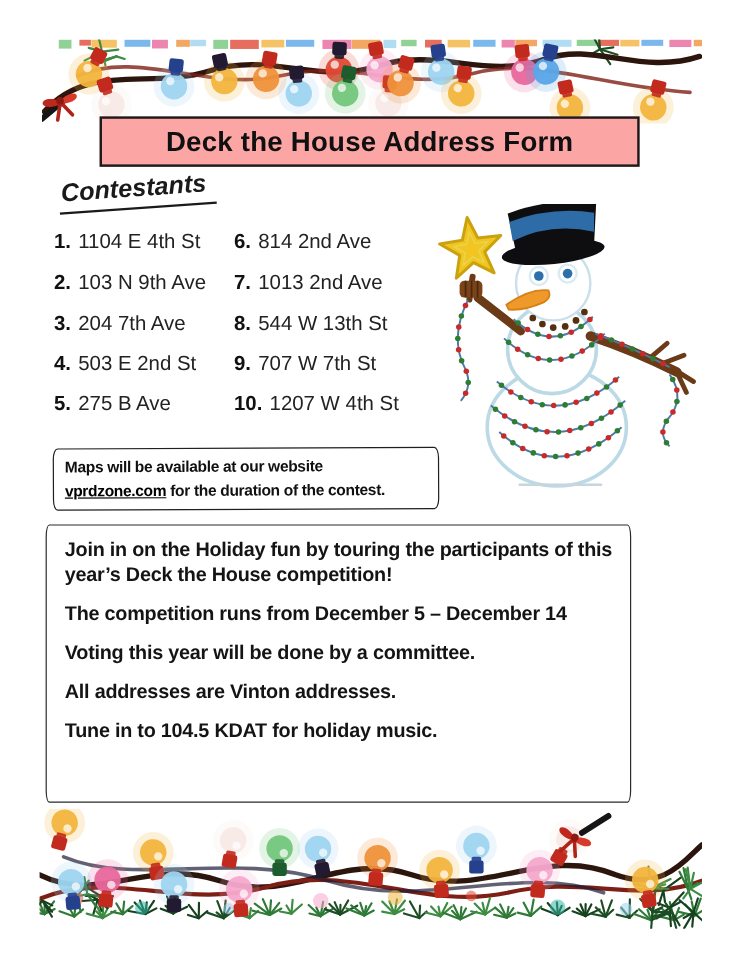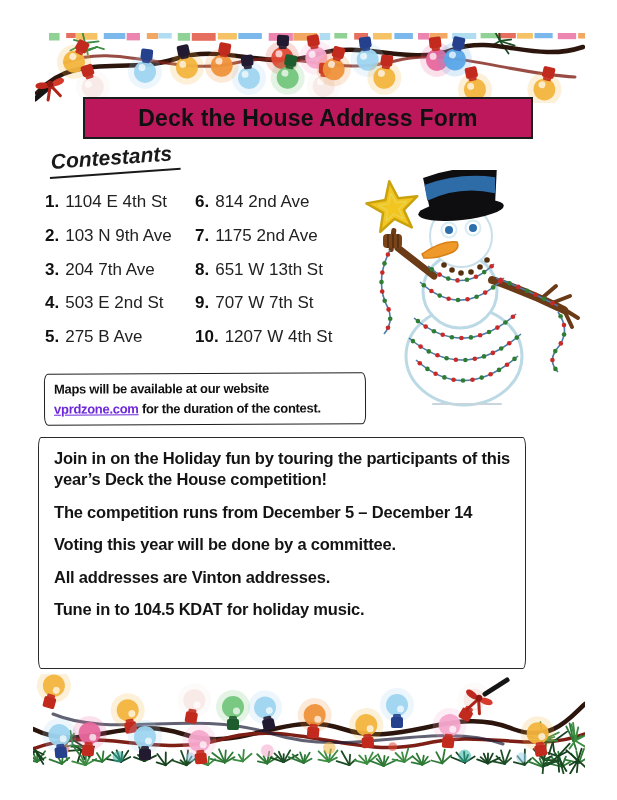--- a/index.html
+++ b/index.html
@@ -3,21 +3,21 @@
 <meta charset="utf-8">
 <style>
   html,body{margin:0;padding:0;}
   body{
     width:617px;height:800px;background:#ffffff;position:relative;overflow:hidden;
     font-family:"Liberation Sans", sans-serif;color:#141414;
   }
   .abs{position:absolute;}
   
   .title-box{
-    left:83px;top:97px;width:450px;height:42px;border:2.5px solid #1c1c1c;background:#be185d;
+    left:83px;top:97px;width:450px;height:42px;border:2.5px solid #1c1c1c;background:#fca5a5;
     display:flex;align-items:center;justify-content:center;box-sizing:border-box;
   }
   .title-box h1{margin:0;font-size:23px;font-weight:bold;letter-spacing:.2px;color:#101010;}
   
   .contestants-heading{
     left:50px;top:150px;font-size:21px;font-weight:bold;font-style:italic;color:#1a1a1a;
     transform:rotate(-4deg);transform-origin:left bottom;
     border-bottom:2.6px solid #1a1a1a;padding:0 8px 3px 2px;
   }
   .list{
@@ -26,21 +26,21 @@
     grid-auto-flow:column;font-size:17px;color:#222;
   }
   .entry{white-space:nowrap;}
   .entry b{margin-right:6px;color:#111;}
   
   .maps-box{
     left:44px;top:373px;width:322px;box-sizing:border-box;background:#fff;
     border:1.7px solid #1f1f1f;border-radius:4px/9px;transform:rotate(-.25deg);
     padding:5px 9px 6px;font-size:13px;font-weight:bold;letter-spacing:-.3px;line-height:1.5;color:#101010;
   }
-  .maps-box .link{text-decoration:underline;color:#6d28d9;cursor:pointer;}
+  .maps-box .link{text-decoration:underline;color:#000000;cursor:pointer;}
   
   .info-box{
     left:38px;top:437px;width:488px;height:232px;box-sizing:border-box;background:#fff;
     border:1.7px solid #2a2a2a;border-radius:3px/10px;
     padding:10px 15px 0;font-size:16.5px;font-weight:bold;letter-spacing:-.2px;line-height:1.3;color:#141414;
   }
   .info-box p{margin:0 0 11px;}
 </style>
 </head>
 <body>
@@ -225,22 +225,22 @@
 
 <div class="abs contestants-heading">Contestants</div>
 
 <div class="abs list" id="contestants-list">
     <div class="entry"><b>1.</b><span>1104 E 4th St</span></div>
     <div class="entry"><b>2.</b><span>103 N 9th Ave</span></div>
     <div class="entry"><b>3.</b><span>204 7th Ave</span></div>
     <div class="entry"><b>4.</b><span>503 E 2nd St</span></div>
     <div class="entry"><b>5.</b><span>275 B Ave</span></div>
     <div class="entry"><b>6.</b><span>814 2nd Ave</span></div>
-    <div class="entry"><b>7.</b><span>1175 2nd Ave</span></div>
-    <div class="entry"><b>8.</b><span>651 W 13th St</span></div>
+    <div class="entry"><b>7.</b><span>1013 2nd Ave</span></div>
+    <div class="entry"><b>8.</b><span>544 W 13th St</span></div>
     <div class="entry"><b>9.</b><span>707 W 7th St</span></div>
     <div class="entry"><b>10.</b><span>1207 W 4th St</span></div>
   </div>
 
 <div class="abs maps-box">
   <span>Maps will be available at our website</span><br>
   <span class="link">vprdzone.com</span><span> for the duration of the contest.</span>
 </div>
 
 <svg id="snowman" class="abs" style="left:360px;top:170px;" width="228" height="242" viewBox="0 0 228 242">

